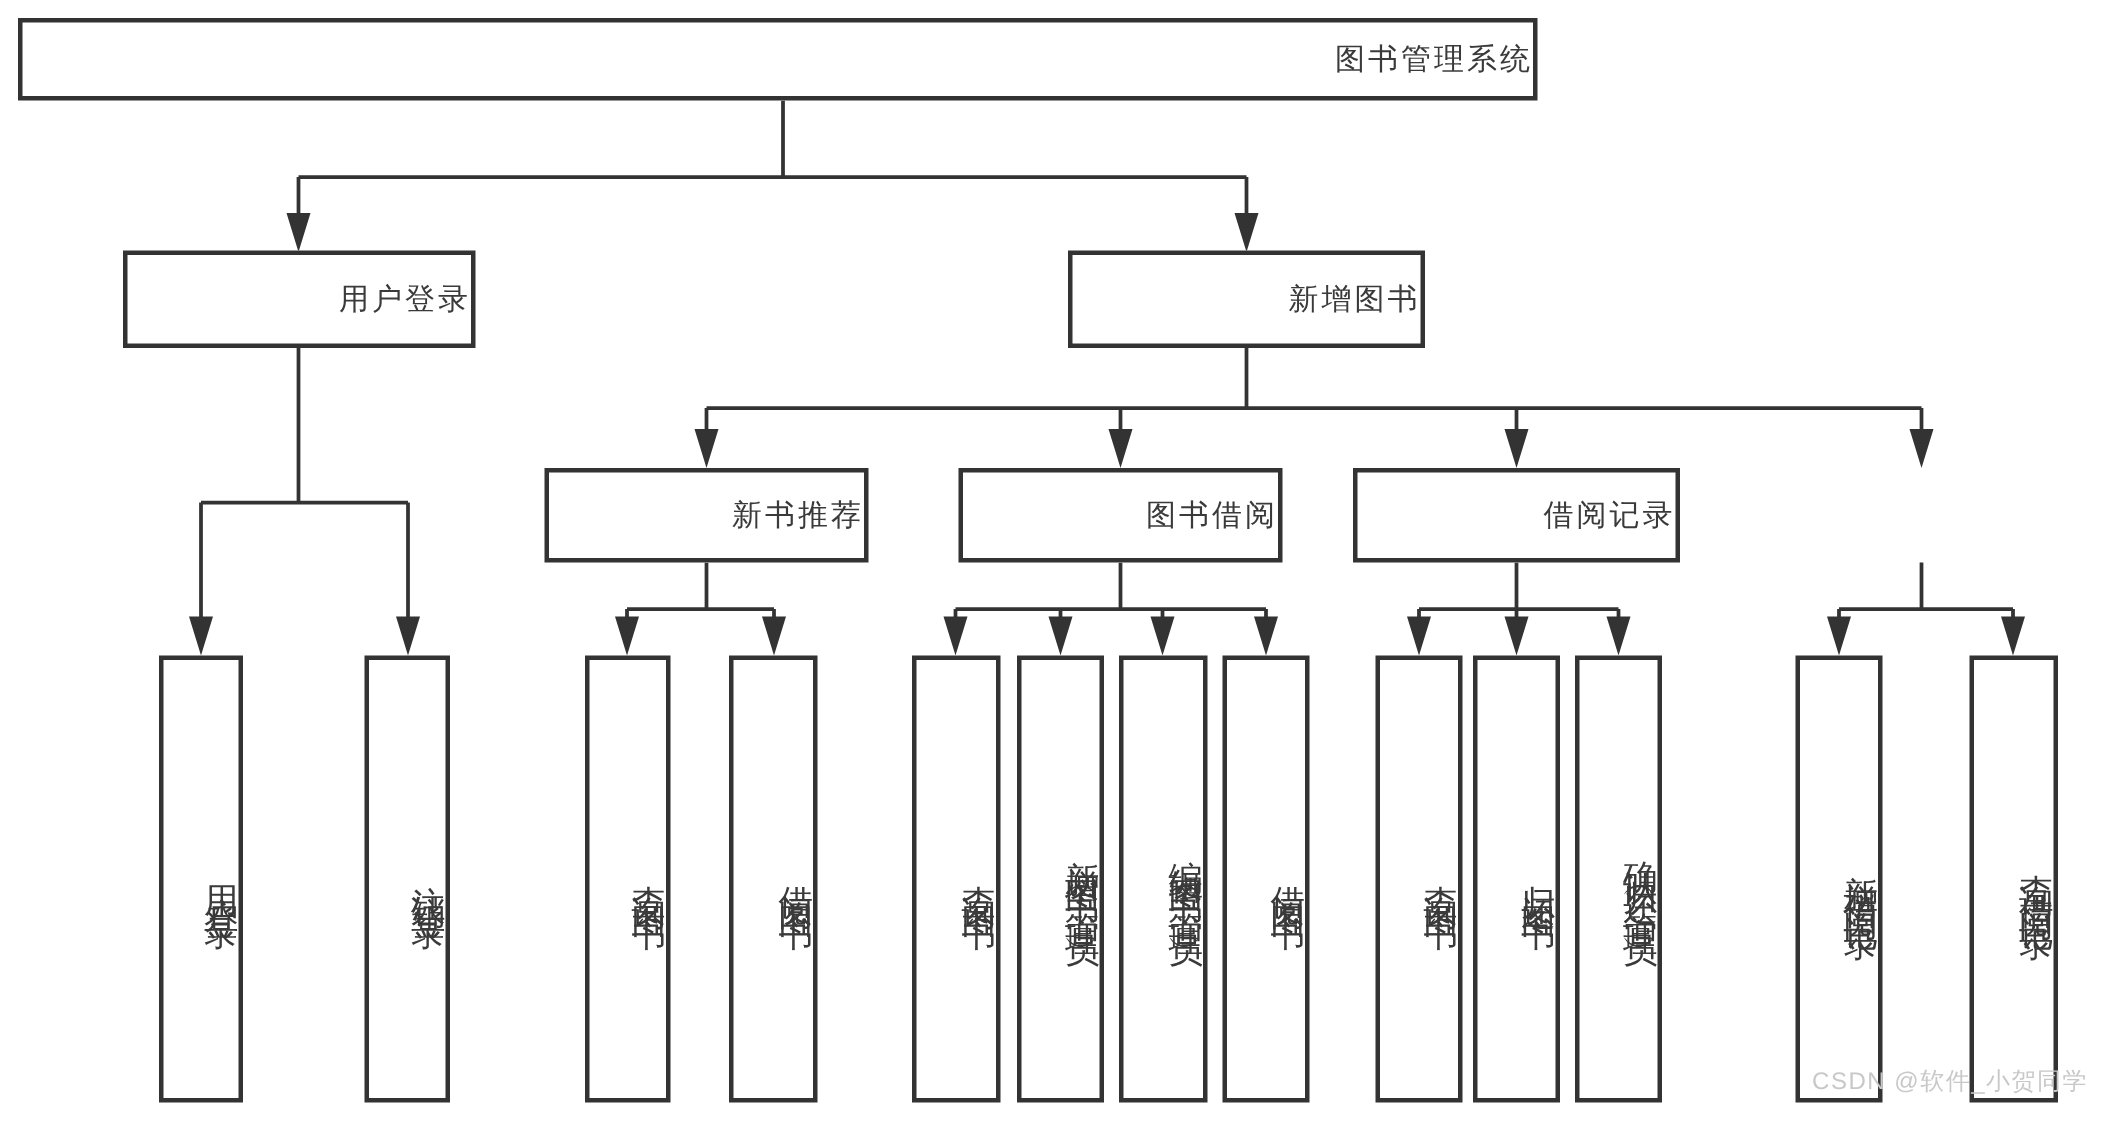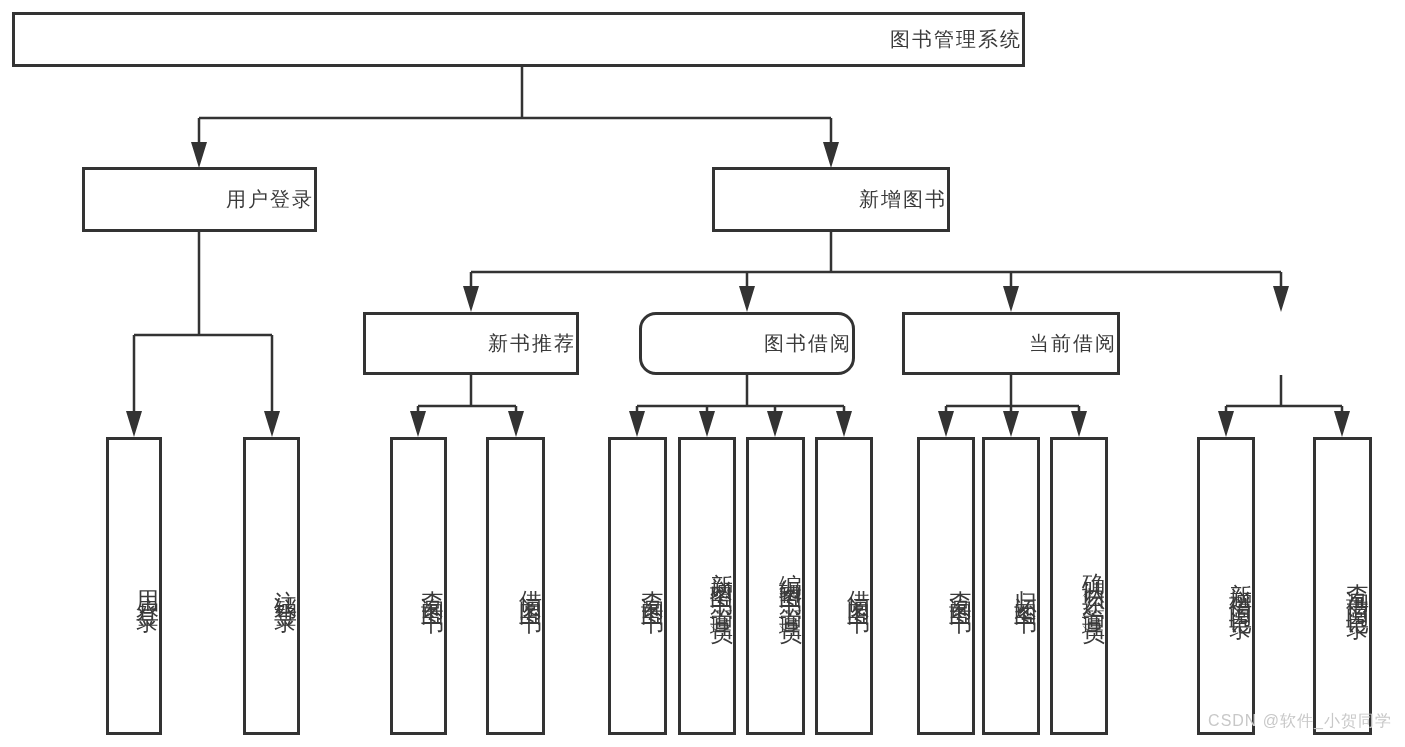--- a/index.html
+++ b/index.html
@@ -99,25 +99,25 @@
   <div class="box" style="left:82px; top:167px; width:235px; height:65px;">
     <span class="h-label">用户登录</span>
   </div>
   <div class="box" style="left:712px; top:167px; width:238px; height:65px;">
     <span class="h-label">新增图书</span>
   </div>
 
   <div class="box" style="left:363px; top:312px; width:216px; height:63px;">
     <span class="h-label">新书推荐</span>
   </div>
-  <div class="box" style="left:639px; top:312px; width:216px; height:63px;border-radius:17px;">
+  <div class="box" style="left:639px; top:312px; width:216px; height:63px;">
     <span class="h-label">图书借阅</span>
   </div>
   <div class="box" style="left:902px; top:312px; width:218px; height:63px;">
-    <span class="h-label">当前借阅</span>
+    <span class="h-label">借阅记录</span>
   </div>
 
   <div class="box leaf" style="left:106px; top:437px; width:56px; height:298px;">
     <span class="v-label">用户登录</span>
   </div>
   <div class="box leaf" style="left:243px; top:437px; width:57px; height:298px;">
     <span class="v-label">注销登录</span>
   </div>
 
   <div class="box leaf" style="left:390px; top:437px; width:57px; height:298px;">

